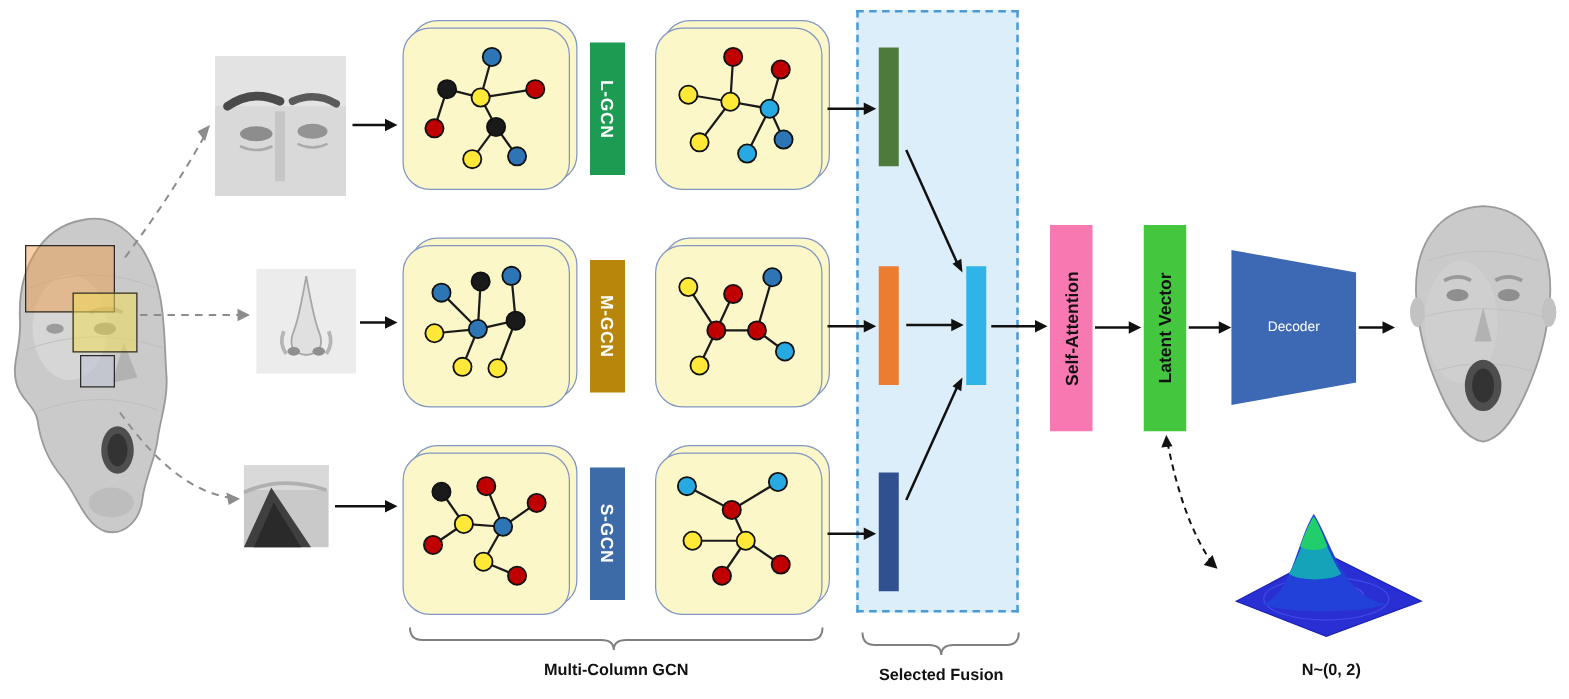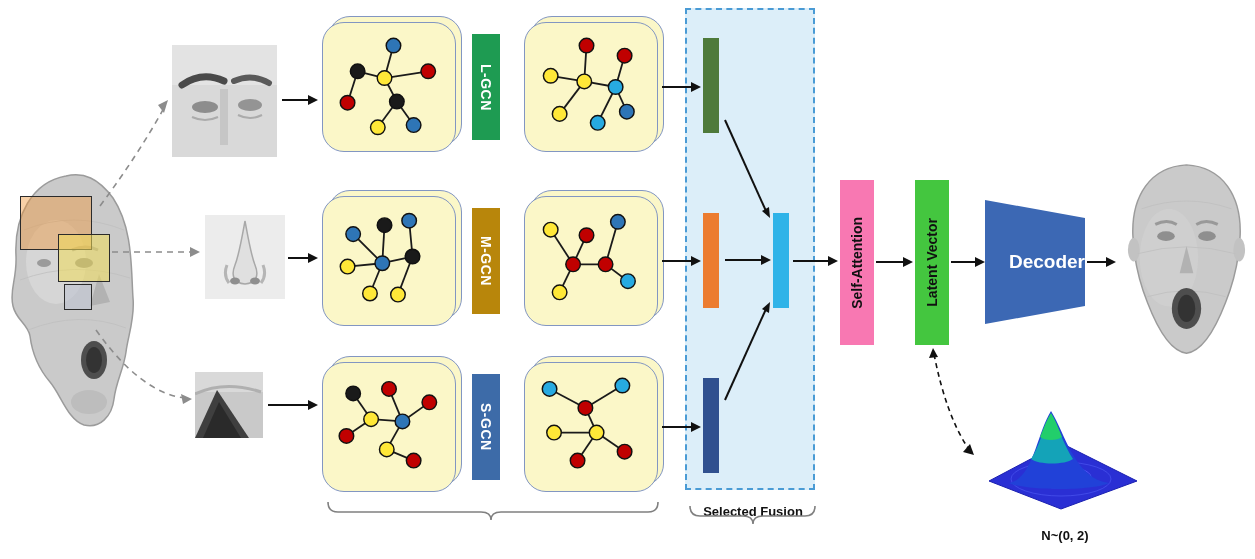--- a/index.html
+++ b/index.html
@@ -36,21 +36,21 @@
   .bar-navy   { left:703px; top:378px; background:#30508F; }
   .bar-light  { left:773px; top:213px; background:#2FB3E8; }
 
   
   .tallbox { position:absolute; width:34px; height:165px; display:flex; align-items:center; justify-content:center; }
   .tallbox span { writing-mode:vertical-rl; text-orientation:mixed; transform:rotate(180deg); color:#111111; font-weight:bold; font-size:14px; }
   .box-sa { left:840px; top:180px; background:#F878B2; }
   .box-lv { left:915px; top:180px; background:#44C63F; }
 
   .decoder-label { position:absolute; left:985px; top:248px; width:100px; height:28px; line-height:28px;
-                   text-align:right; color:#ffffff; font-weight:bold; font-size:19px; }
+                   text-align:center; color:#ffffff; font-weight:normal; font-size:11px; }
 
   .caption { position:absolute; text-align:center; font-weight:bold; font-size:13px; color:#111111; }
 
   .overlay { position:absolute; inset:0; pointer-events:none; }
 </style>
 </head>
 <body>
 
 <div id="canvas">
 
@@ -273,21 +273,22 @@
   <svg class="abs" style="left:985px;top:385px;" width="155" height="125" viewBox="0 0 155 125">
     <polygon points="4,96 76,58 152,96 76,124" fill="#2A2FD4" stroke="#1a1fb0"></polygon>
     <ellipse cx="76" cy="94" rx="50" ry="17" fill="none" stroke="#4a55f0" stroke-width="1" opacity="0.7"></ellipse>
     <ellipse cx="74" cy="92" rx="32" ry="11" fill="none" stroke="#5a66ff" stroke-width="1" opacity="0.7"></ellipse>
     <path d="M24,98 C48,94 52,48 66,26 C80,48 90,94 124,98 C108,106 40,106 24,98 Z" fill="#2141D8"></path>
     <path d="M46,74 C54,62 58,44 66,30 C74,44 80,62 88,74 C80,80 54,80 46,74 Z" fill="#14A3B8"></path>
     <path d="M55,52 C59,42 62,34 66,28 C70,34 73,42 77,52 C72,56 60,56 55,52 Z" fill="#22CE6B"></path>
   </svg>
   <div class="caption" style="left:995px;top:528px;width:140px;">N~(0, 2)</div>
 
-  <div class="caption" style="left:683px;top:504px;width:140px;">Selected Fusion</div>
+  <div class="caption" style="left:373px;top:528px;width:240px;">Multi-Column GCN</div>
+  <div class="caption" style="left:683px;top:532px;width:140px;">Selected Fusion</div>
 
   <svg class="overlay" width="1255" height="559" viewBox="0 0 1255 559">
 
     <g stroke="#8c8c8c" fill="none" stroke-width="1.6" stroke-dasharray="6 5">
       <path d="M100,206 Q138,155 164,108"></path>
     </g>
     <polygon points="168,100 158,105 164,113" fill="#8c8c8c"></polygon>
     <g stroke="#8c8c8c" fill="none" stroke-width="1.6" stroke-dasharray="6 5">
       <path d="M112,252 L192,252"></path>
     </g>

